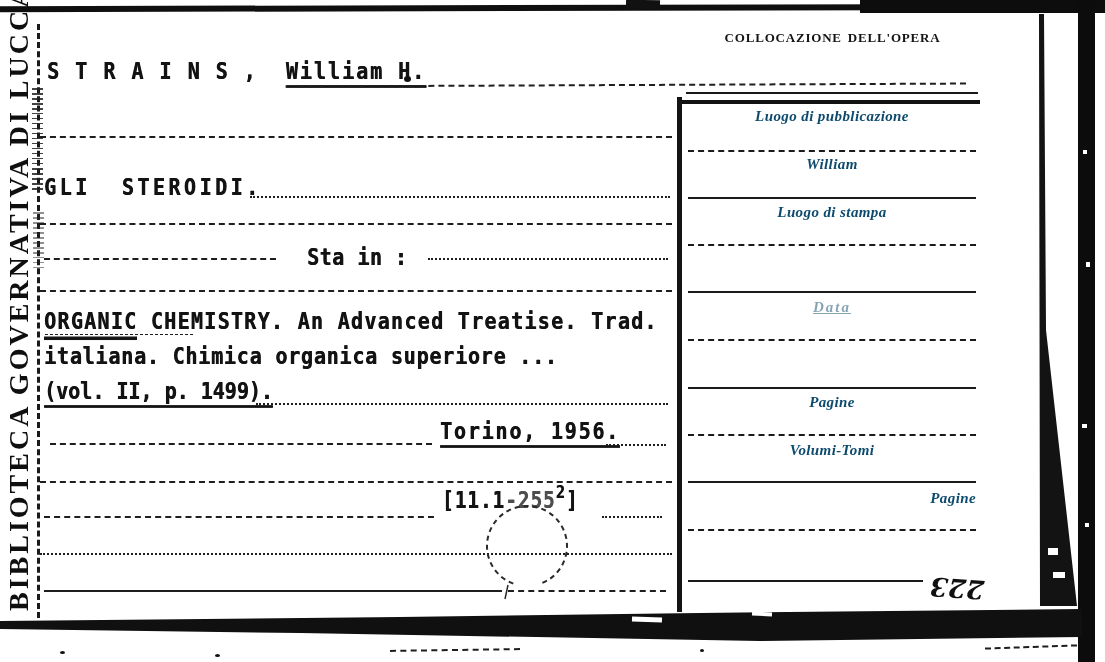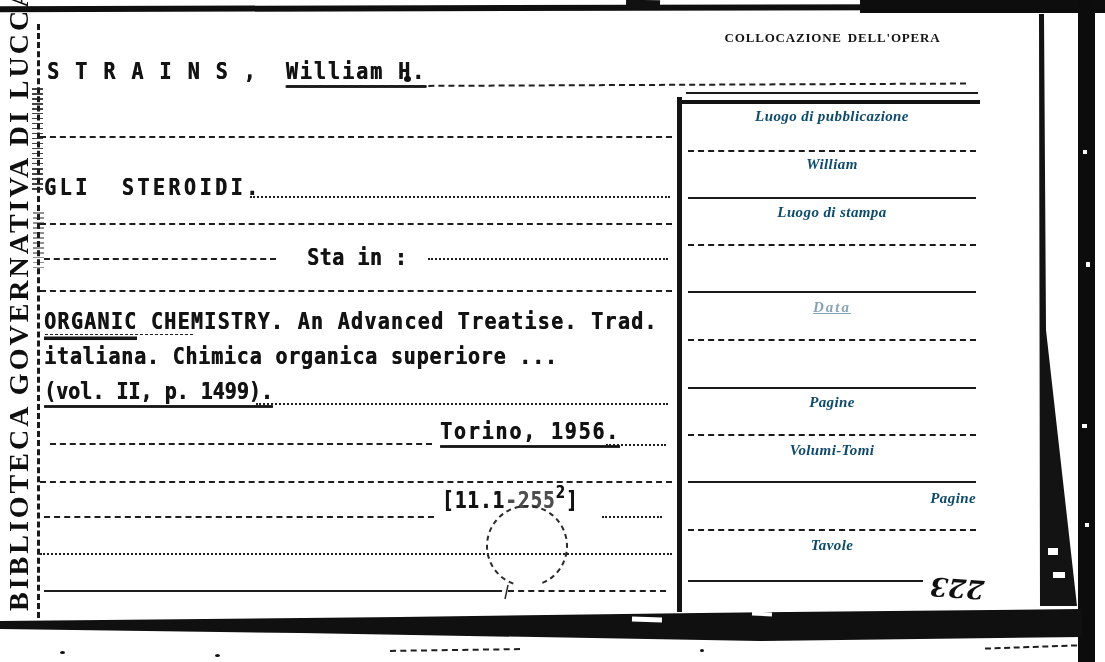--- a/index.html
+++ b/index.html
@@ -101,21 +101,20 @@
   <div class="abs rln sol" style="top:291px;"></div>
   <div class="abs fld faded" style="top:299px;"><span>Data</span></div>
   <div class="abs rln" style="top:339px;"></div>
   <div class="abs rln sol" style="top:387px;"></div>
   <div class="abs fld" style="top:394px;"><span>Pagine</span></div>
   <div class="abs rln" style="top:434px;"></div>
   <div class="abs fld" style="top:442px;font-family:Liberation Serif, serif;"><span>Volumi-Tomi</span></div>
   <div class="abs rln sol" style="top:481px;"></div>
   <div class="abs fld" style="top:490px;text-align:right;"><span>Pagine</span></div>
   <div class="abs rln" style="top:529px;"></div>
-  <div class="abs fld" style="top:537px;"><span>Tavole</span></div>
   <div class="abs rln sol" style="top:580px;width:235px;"></div>
 
   <div class="abs" style="left:930px;top:573px;transform:rotate(184deg);font-family:'DejaVu Serif',serif;
               font-style:italic;font-weight:700;font-size:26px;color:#101010;"><span>223</span></div>
 
   <svg width="1105" height="662" viewBox="0 0 1105 662">
     <path d="M 513.3 583.6 A 40 40 0 1 1 540.7 583.6" fill="none" stroke="#2a2a2a" stroke-width="2" stroke-dasharray="5 4"></path>
     <path d="M 508 585 L 505 599" fill="none" stroke="#2a2a2a" stroke-width="1.5"></path>
     <polygon points="1039,14 1044,14 1046,330 1077,606 1040,606" fill="#131313"></polygon>
     <rect x="1048" y="548" width="10" height="7" fill="#ffffff"></rect>

